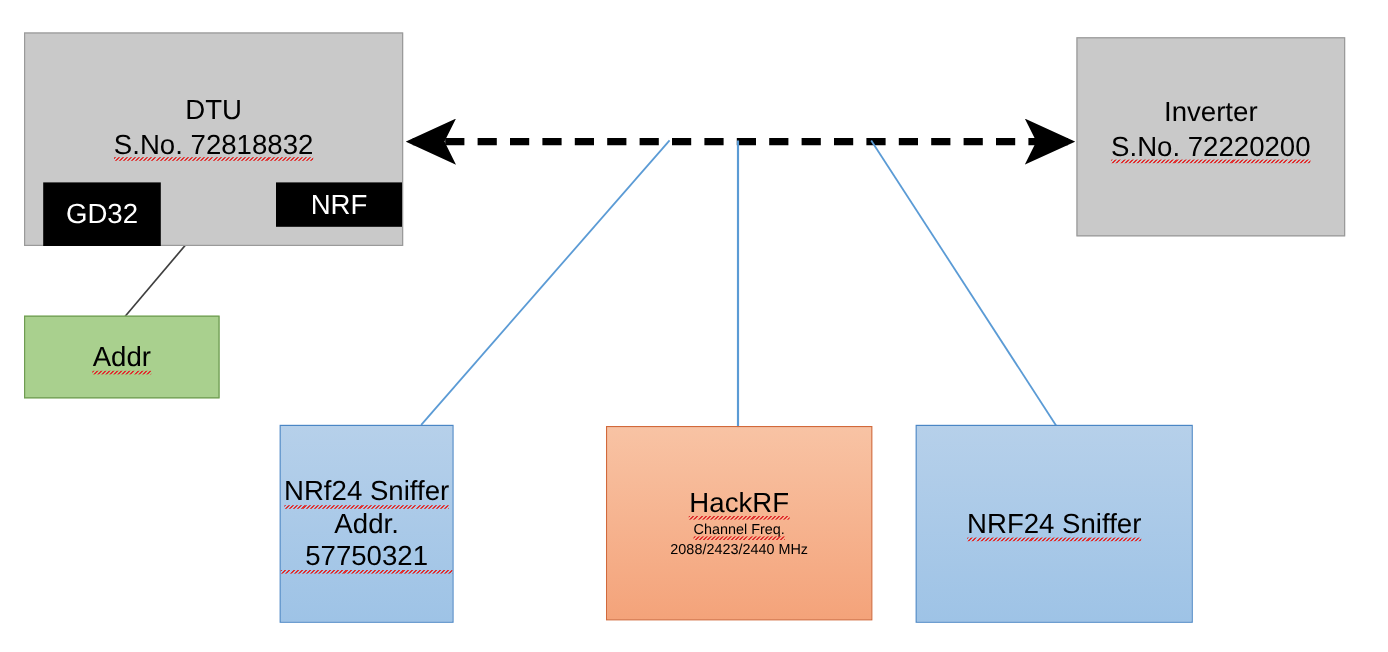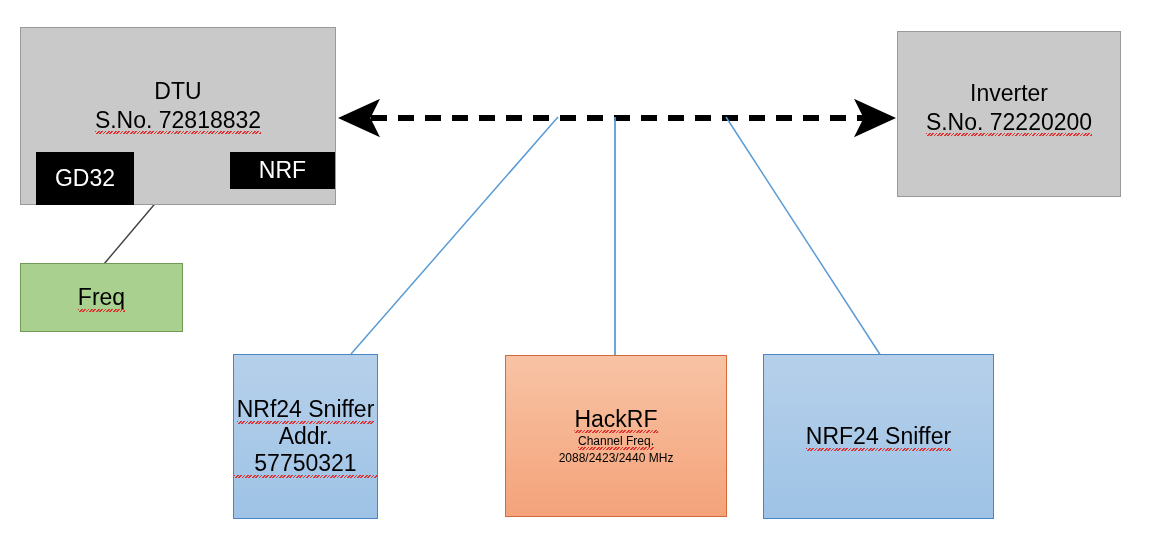--- a/index.html
+++ b/index.html
@@ -191,21 +191,21 @@
 
   <div class="box chip-box" id="gd32-box">
     <div>GD32</div>
   </div>
 
   <div class="box chip-box" id="nrf-box">
     <div>NRF</div>
   </div>
 
   <div class="box" id="logic-box">
-    <div><span class="sq">Freq</span></div>
+    <div><span class="sq">Addr</span></div>
   </div>
 
   <div class="box blue-box" id="sniffer-left-box">
     <div><span class="sq">NRf24 Sniffer</span></div>
     <div><span class="sq">Addr. 57750321</span></div>
   </div>
 
   <div class="box orange-box" id="hackrf-box">
     <div class="hack-title"><span class="sq">HackRF</span></div>
     <div class="hack-sub"><span class="sq">Channel Freq.</span></div>

